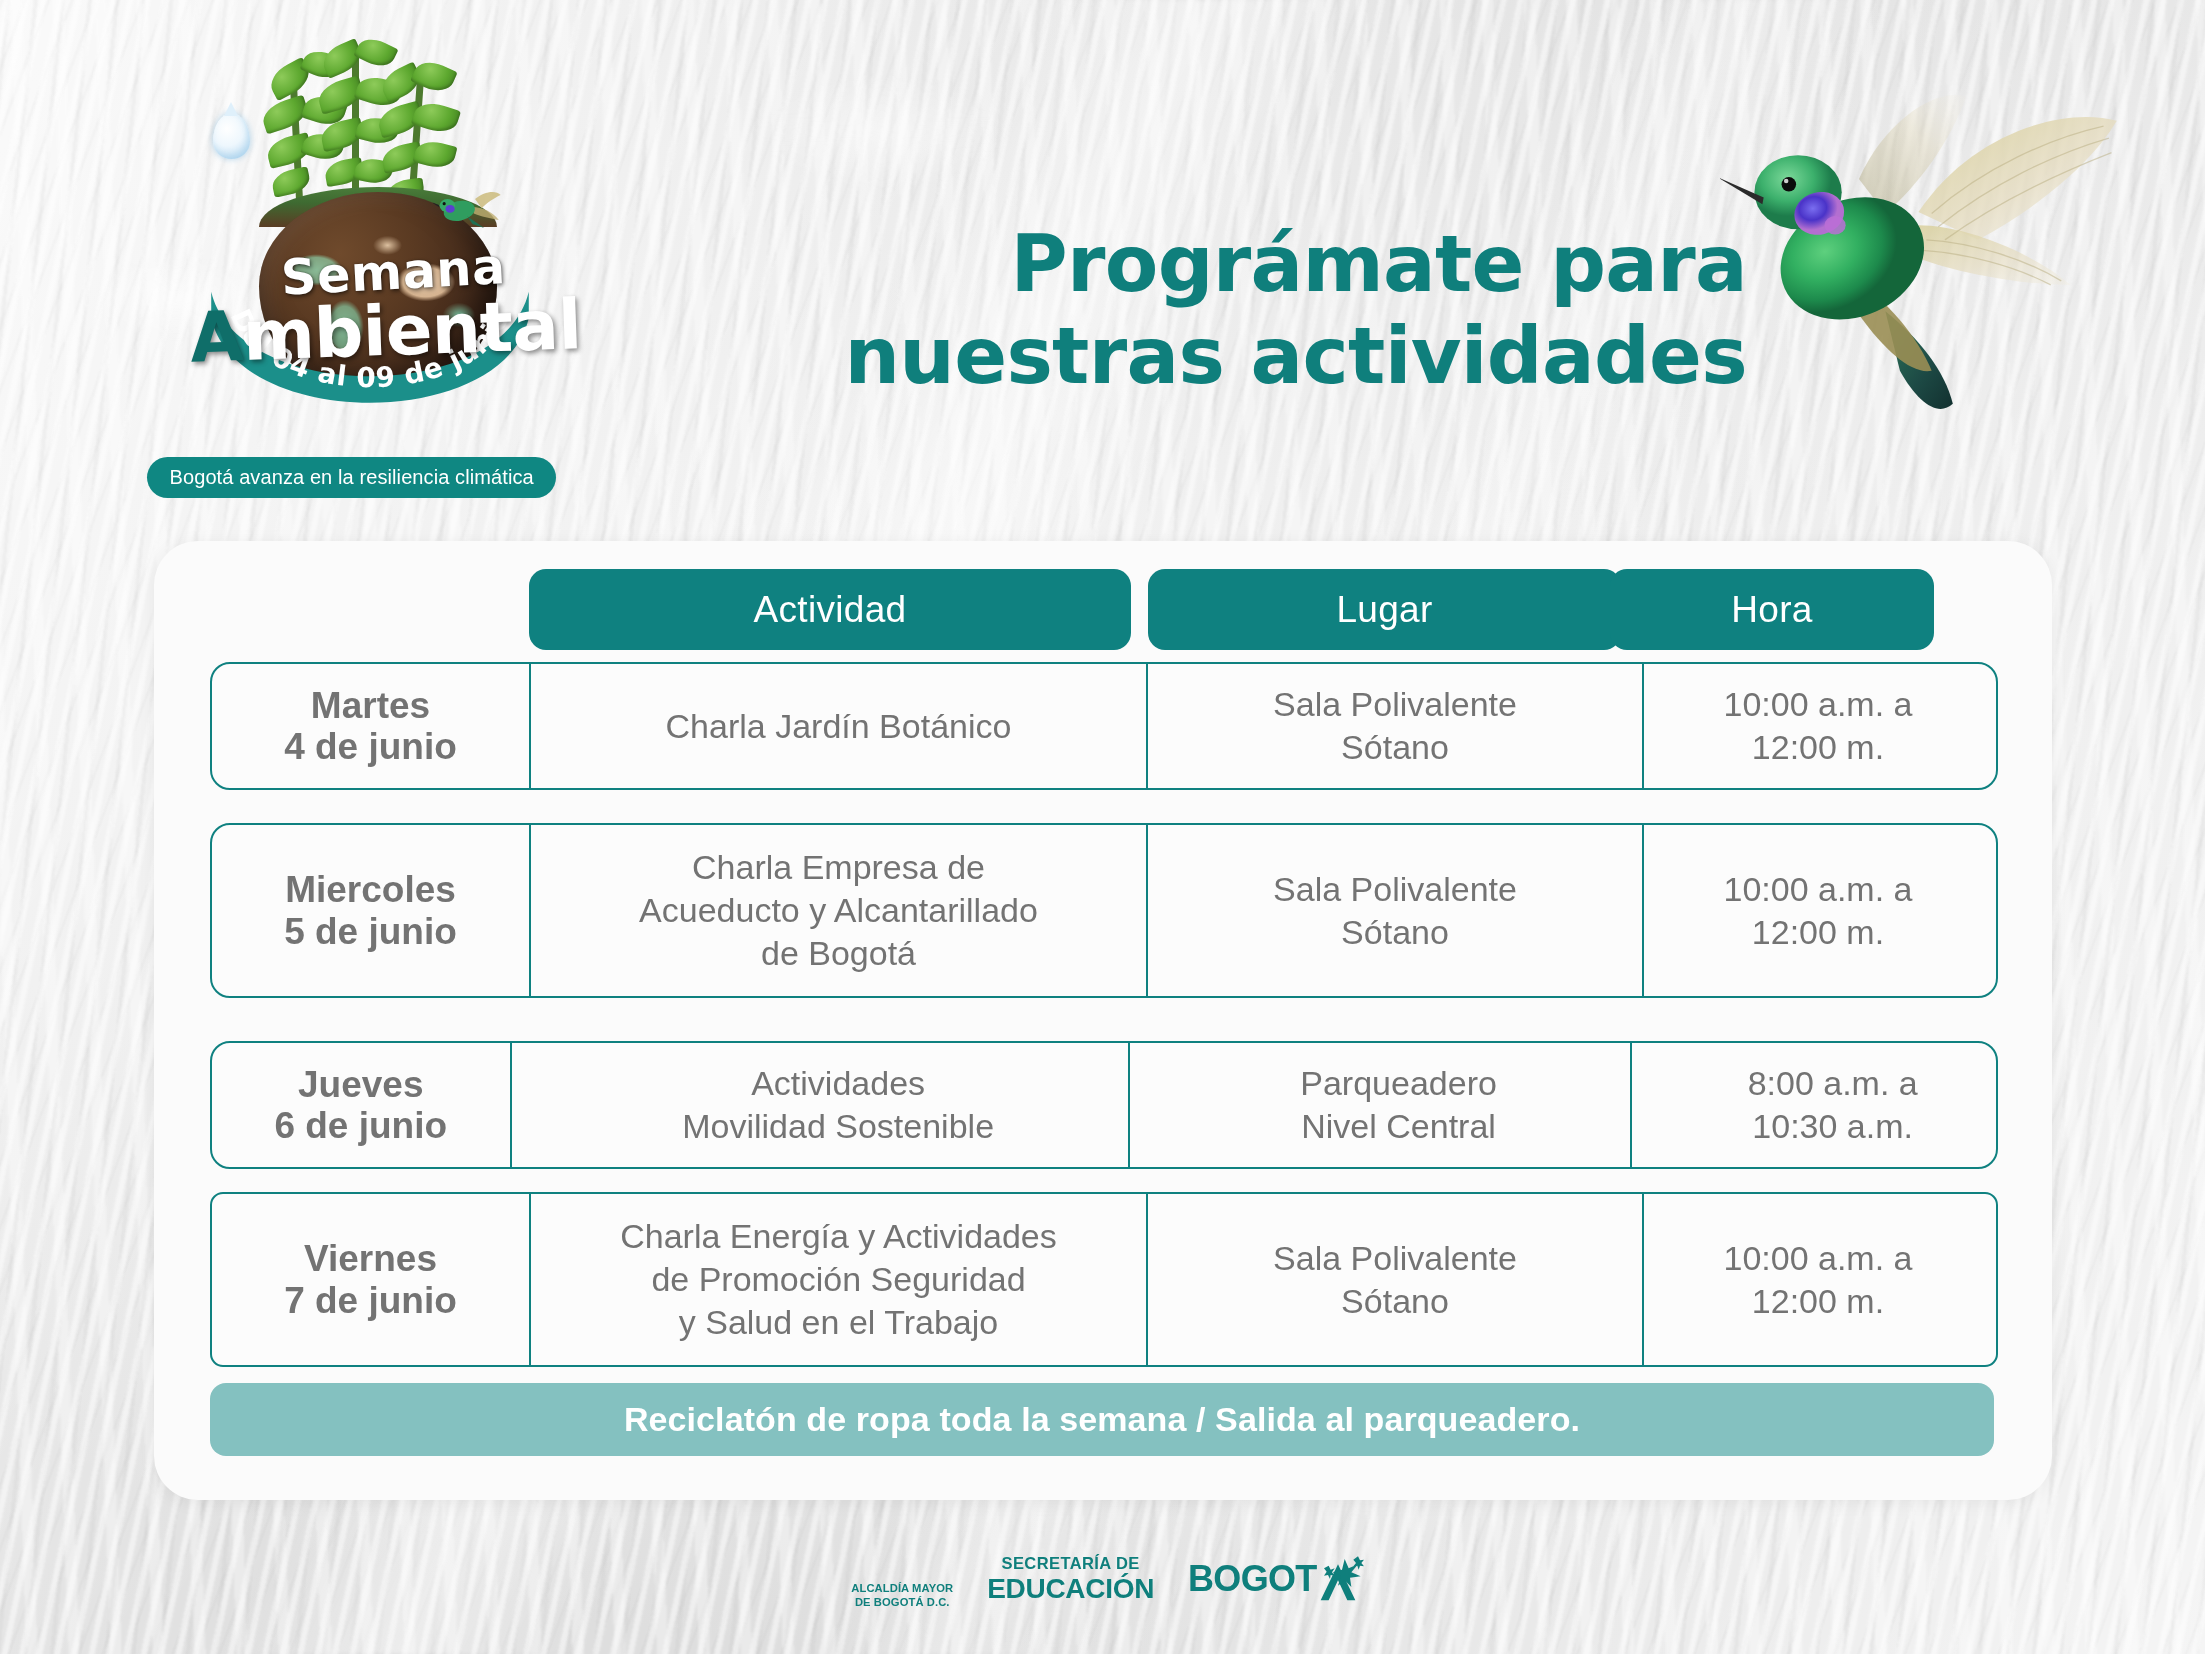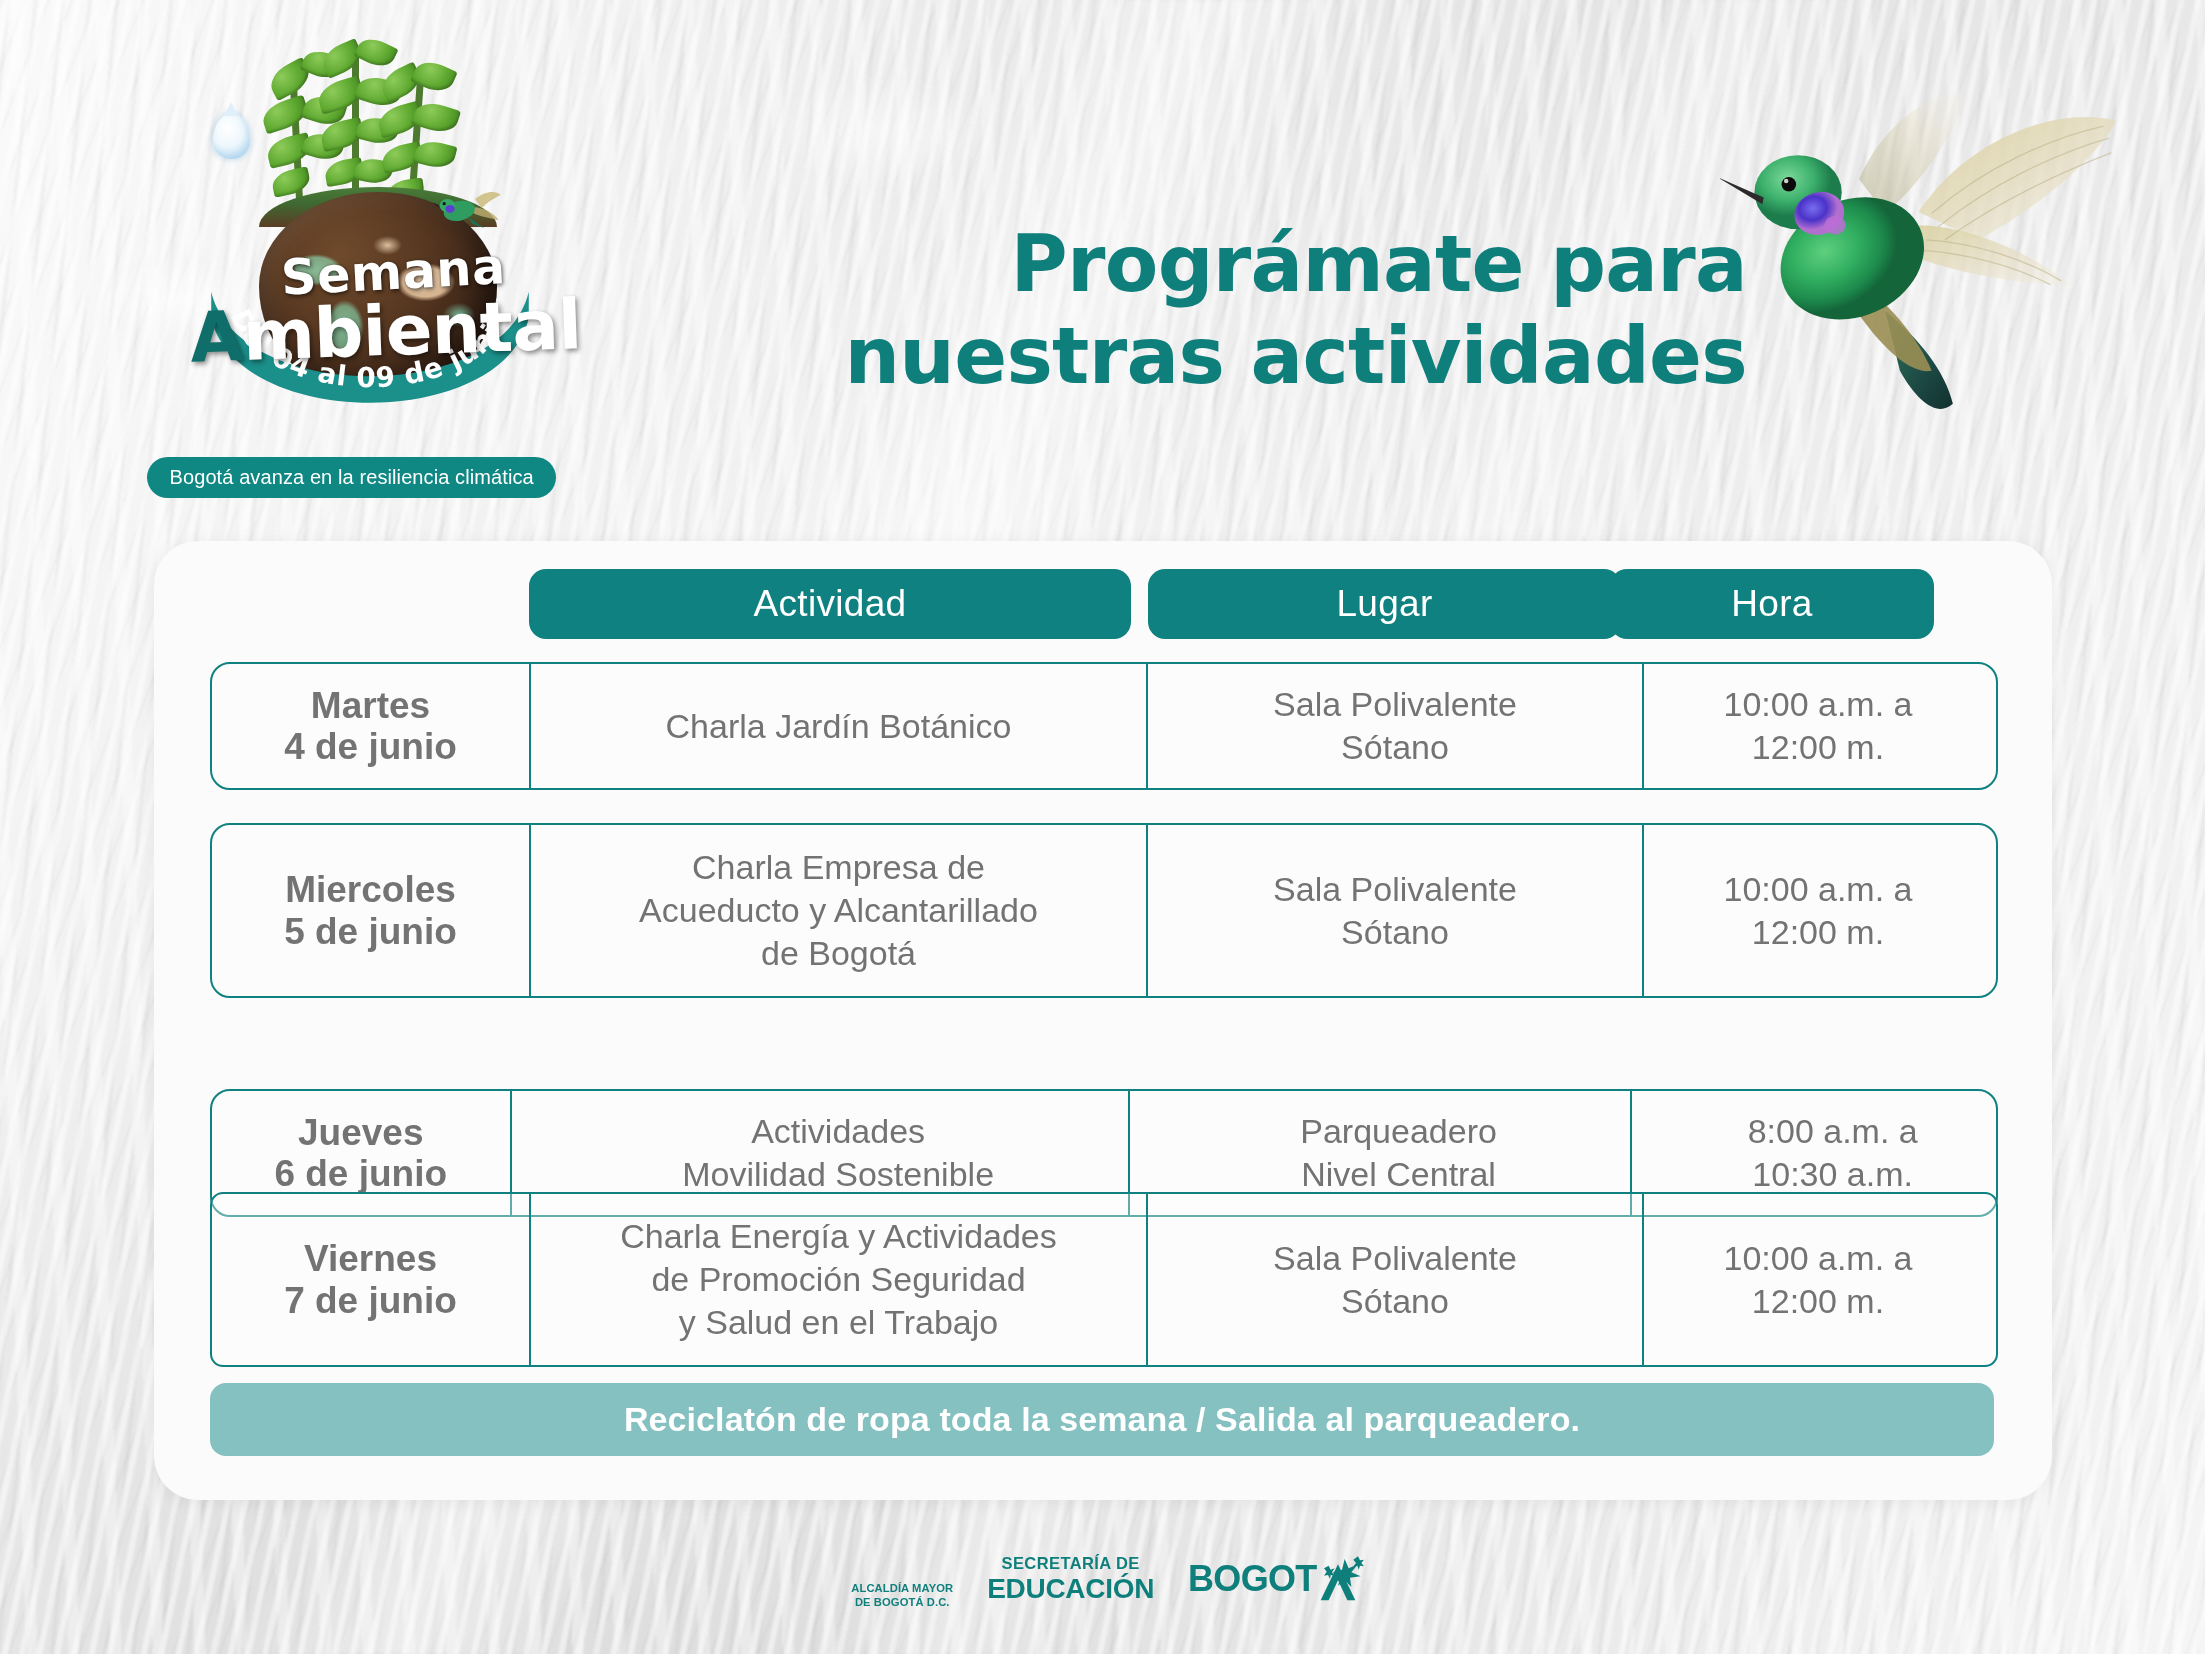--- a/index.html
+++ b/index.html
@@ -93,41 +93,41 @@
   #title{position:absolute;left:781px;top:218px;width:966px;text-align:right;
     color:#0f7f7c;font-weight:800;font-size:78px;line-height:1.18;
     letter-spacing:-0.7px;font-family:"DejaVu Sans",sans-serif;}
 
   
   #hummer{position:absolute;left:1720px;top:60px;width:463px;height:410px;}
 
   
   #card{position:absolute;left:154px;top:541px;width:1898px;height:959px;
     background:#fbfbfb;border-radius:44px;box-shadow:0 2.6px 17px rgba(0,0,0,.06);}
-  .hdr-pill{position:absolute;top:569px;height:70px;background:#0f8180;
+  .hdr-pill{position:absolute;top:569px;height:81px;background:#0f8180;
     border-radius:17px;display:flex;align-items:center;justify-content:center;
     color:#fff;font-size:37px;font-weight:400;letter-spacing:0.3px;}
   #h-actividad{left:529px;width:602px;}
   #h-lugar{left:1148px;width:473px;}
   #h-hora{left:1610px;width:324px;text-align:right;}
 
   .row{position:absolute;left:210px;width:1784px;
     border:2px solid #0f8180;border-radius:20px;background:rgba(255,255,255,.35);
     display:flex;}
   .cell{display:flex;align-items:center;justify-content:center;text-align:center;
     color:#737373;box-sizing:border-box;}
   .c-day{width:319px;font-size:37px;font-weight:700;line-height:1.12;
     border-right:2px solid #0f8180;}
   .c-act{width:617px;font-size:34px;line-height:1.26;border-right:2px solid #0f8180;padding:0 17px;}
   .c-lug{width:496px;font-size:34px;line-height:1.26;border-right:2px solid #0f8180;}
   .c-hor{width:348px;font-size:34px;line-height:1.26;}
 
   #row0{top:662px;height:124px;}
   #row1{top:823px;height:171px;}
-  #row2{top:1089px;height:124px;gap:37px;}
+  #row2{top:1041px;height:124px;gap:37px;}
   #row3{top:1192px;height:171px;border-radius:13px;}
 
   #banner{position:absolute;left:210px;top:1383px;width:1784px;height:73px;
     background:#84c1c0;border-radius:16px;
     display:flex;align-items:center;justify-content:center;
     color:#fff;font-size:34px;font-weight:700;letter-spacing:0.1px;}
 
   
   #footer{position:absolute;left:887px;top:1526px;width:450px;height:106px;
     display:flex;align-items:center;gap:0;}

